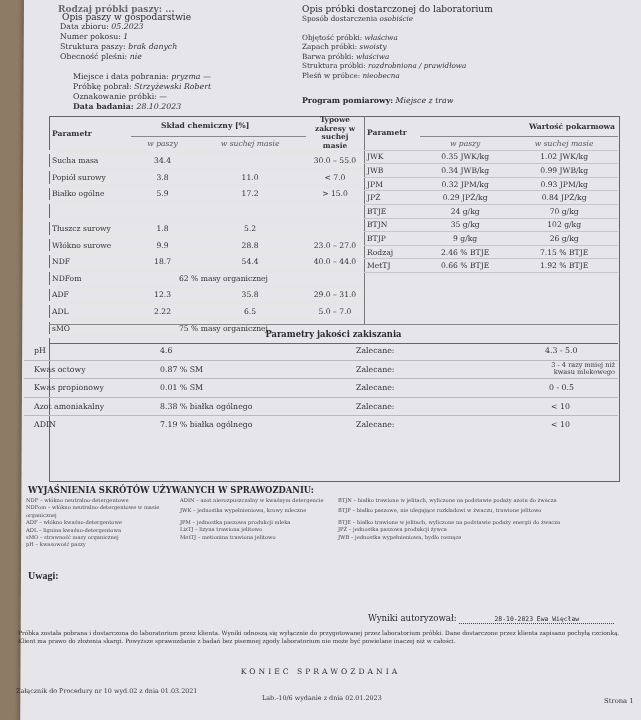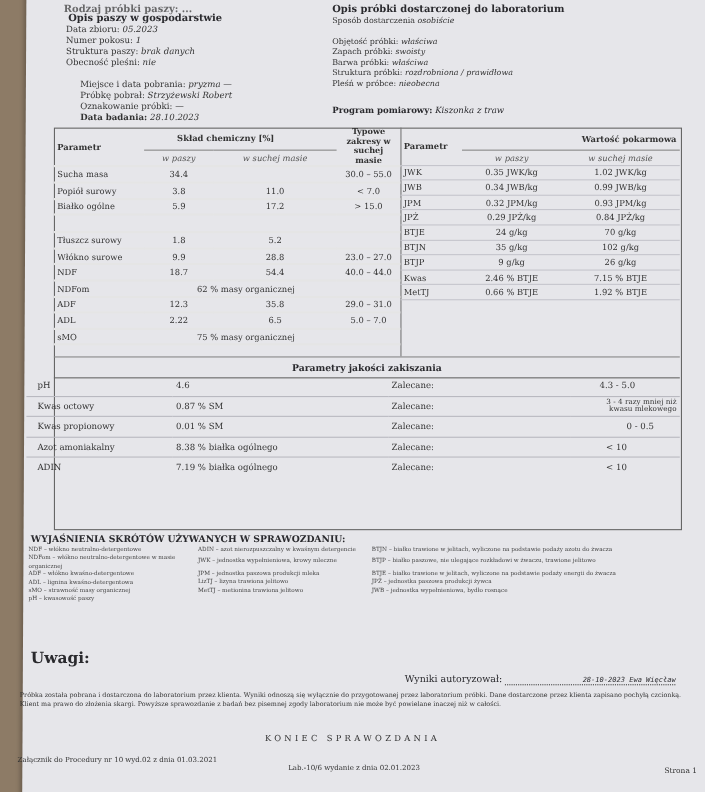--- a/index.html
+++ b/index.html
@@ -1,25 +1,25 @@
 <!DOCTYPE html>
 <html><head>
 <meta charset="utf-8">
 <style>
   html,body{margin:0;padding:0;}
   body{width:641px;height:720px;overflow:hidden;background:#8d7b66;font-family:"DejaVu Serif",serif;color:#2a2a2e;position:relative;}
   .paper{position:absolute;left:24px;top:-6px;width:640px;height:740px;background:#e6e6ea;box-shadow:-2px 0 4px rgba(0,0,0,.25);transform:rotate(0.3deg);transform-origin:left top;}
   .abs{position:absolute;white-space:nowrap;}
   .title-cut{left:58px;top:4px;font-size:9px;font-weight:bold;color:#333;opacity:.7;}
-  .hdr-b{font-weight:bold;font-size:9px;}
+  .hdr-b{font-weight:normal;font-size:9px;}
   .line{font-size:7.8px;line-height:10px;color:#333;}
   .line i{font-style:italic;}
   table{border-collapse:collapse;}
   .chem{position:absolute;left:24px;top:116px;width:340px;font-size:7.6px;}
-  .chem td,.chem th{padding:0 3px;height:12.6px;border-bottom:2px solid #e5e5e5;color:#333;}
+  .chem td,.chem th{padding:0 3px;height:12.6px;border-bottom:4px solid #e5e5e5;color:#333;}
   .chem th{font-weight:bold;}
   .box{position:absolute;border:1px solid #666;}
   .nutr{position:absolute;left:364px;top:116px;width:254px;font-size:7.6px;}
   .nutr td,.nutr th{padding:0 3px;height:12.6px;border-bottom:1px solid #c5c5cc;color:#333;}
   .qual{position:absolute;left:24px;top:342px;width:594px;font-size:7.8px;}
   .qual td{height:17.5px;border-bottom:1px solid #b9b9c0;padding:0 3px;color:#333;}
   .legend{font-size:5.2px;color:#444;line-height:7.4px;}
   .ital{font-style:italic;}
   .c{text-align:center;}
 </style>
@@ -46,21 +46,21 @@
 
 <div class="abs hdr-b" style="left:302px;top:4px;">Opis próbki dostarczonej do laboratorium</div>
 <div class="abs line" style="left:302px;top:14px;font-size:7.2px;"><span>Sposób dostarczenia</span> <i>osobiście</i></div>
 <div class="abs line" style="left:302px;top:33px;font-size:7.2px;line-height:9.4px;">
   <div><span>Objętość próbki:</span> <i>właściwa</i></div>
   <div><span>Zapach próbki:</span> <i>swoisty</i></div>
   <div><span>Barwa próbki:</span> <i>właściwa</i></div>
   <div><span>Struktura próbki:</span> <i>rozdrobniona / prawidłowa</i></div>
   <div><span>Pleśń w próbce:</span> <i>nieobecna</i></div>
 </div>
-<div class="abs" style="left:302px;top:96px;font-size:7.8px;"><b>Program pomiarowy:</b> <i>Kiszonka z traw</i></div>
+<div class="abs" style="left:302px;top:96px;font-size:7.8px;"><b>Program pomiarowy:</b> <i>Miejsce z traw</i></div>
 
 <div class="box" style="left:49px;top:116px;width:569px;height:364px;"></div>
 <div class="abs" style="left:364px;top:116px;width:1px;height:208px;background:#777;"></div>
 
 <table class="chem" style="left:49px;width:315px;">
   <tbody>
       <tr>
     <th rowspan="2" style="text-align:left;width:76px;">Parametr</th>
     <th colspan="2" style="text-align:left;padding-left:30px;height:18px;border-bottom:1px solid #888;">Skład chemiczny [%]</th>
     <th rowspan="2" class="c" style="width:52px;font-size:7.4px;line-height:8.6px;">Typowe zakresy w suchej masie</th>
@@ -173,21 +173,21 @@
         <td>BTJN</td>
         <td class="c">35 g/kg</td>
         <td class="c">102 g/kg</td>
       </tr>
   <tr>
         <td>BTJP</td>
         <td class="c">9 g/kg</td>
         <td class="c">26 g/kg</td>
       </tr>
   <tr>
-        <td>Kwas</td>
+        <td>Rodzaj</td>
         <td class="c">2.46 % BTJE</td>
         <td class="c">7.15 % BTJE</td>
       </tr>
   <tr>
         <td>MetTJ</td>
         <td class="c">0.66 % BTJE</td>
         <td class="c">1.92 % BTJE</td>
       </tr>
 </tbody>
   </table>
@@ -205,21 +205,21 @@
   <tr>
         <td style="padding-left:10px;margin-top:26px;">Kwas octowy</td>
         <td>0.87 % SM</td>
         <td>Zalecane:</td>
         <td style="padding-left:26px;font-size:6.6px;line-height:7.4px;white-space:normal;text-align:right;">3 - 4 razy mniej niż kwasu mlekowego</td>
       </tr>
   <tr>
         <td style="padding-left:10px;">Kwas propionowy</td>
         <td>0.01 % SM</td>
         <td>Zalecane:</td>
-        <td style="padding-left:30px;text-align:center;">0 - 0.5</td>
+        <td style="padding-left:30px;">0 - 0.5</td>
       </tr>
   <tr>
         <td style="padding-left:10px;">Azot amoniakalny</td>
         <td>8.38 % białka ogólnego</td>
         <td>Zalecane:</td>
         <td style="padding-left:32px;">&lt; 10</td>
       </tr>
   <tr>
         <td style="padding-left:10px;border-bottom:none;">ADIN</td>
         <td style="border-bottom:none;">7.19 % białka ogólnego</td>
@@ -246,24 +246,24 @@
   <div>MetTJ – metionina trawiona jelitowo</div>
 </div>
 <div class="abs legend" style="left:338px;top:497px;">
   <div>BTJN – białko trawione w jelitach, wyliczone na podstawie podaży azotu do żwacza</div>
   <div style="margin-top:3px">BTJP – białko paszowe, nie ulegające rozkładowi w żwaczu, trawione jelitowo</div>
   <div style="margin-top:4px">BTJE – białko trawione w jelitach, wyliczone na podstawie podaży energii do żwacza</div>
   <div>JPŻ – jednostka paszowa produkcji żywca</div>
   <div>JWB – jednostka wypełnieniowa, bydło rosnące</div>
 </div>
 
-<div class="abs" style="left:28px;top:591px;font-weight:bold;font-size:14px;">Uwagi:</div>
+<div class="abs" style="left:28px;top:570px;font-weight:bold;font-size:10px;font-family:Liberation Serif, serif;">Uwagi:</div>
 <div class="abs" style="left:368px;top:613px;font-size:8.6px;">
   <span>Wyniki autoryzował:</span>
-  <span style="display:inline-block;width:155px;border-bottom:1px dotted #444;font-family:'DejaVu Sans Mono',monospace;font-size:6.4px;text-align:right;font-style:italic;">28-10-2023 Ewa Więcław</span>
+  <span style="display:inline-block;width:155px;border-bottom:1px dotted #444;font-family:'DejaVu Sans Mono',monospace;font-size:6.4px;text-align:center;">28-10-2023 Ewa Więcław</span>
 </div>
 
 <div class="abs" style="left:18px;top:630px;width:615px;white-space:normal;font-size:5.8px;line-height:7.8px;color:#333;">Próbka została pobrana i dostarczona do laboratorium przez klienta. Wyniki odnoszą się wyłącznie do przygotowanej przez laboratorium próbki. Dane dostarczone przez klienta zapisano pochyłą czcionką. Klient ma prawo do złożenia skargi. Powyższe sprawozdanie z badań bez pisemnej zgody laboratorium nie może być powielane inaczej niż w całości.</div>
 
 <div class="abs" style="left:0;top:667px;width:641px;text-align:center;font-size:7.6px;letter-spacing:3px;color:#333;">KONIEC SPRAWOZDANIA</div>
 
 <div class="abs" style="left:16px;top:687px;font-size:6.4px;color:#333;">Załącznik do Procedury nr 10 wyd.02 z dnia 01.03.2021</div>
 <div class="abs" style="left:262px;top:694px;font-size:6.4px;color:#333;">Lab.-10/6 wydanie z dnia 02.01.2023</div>
 <div class="abs" style="left:604px;top:697px;font-size:6.8px;color:#333;">Strona 1</div>
 

